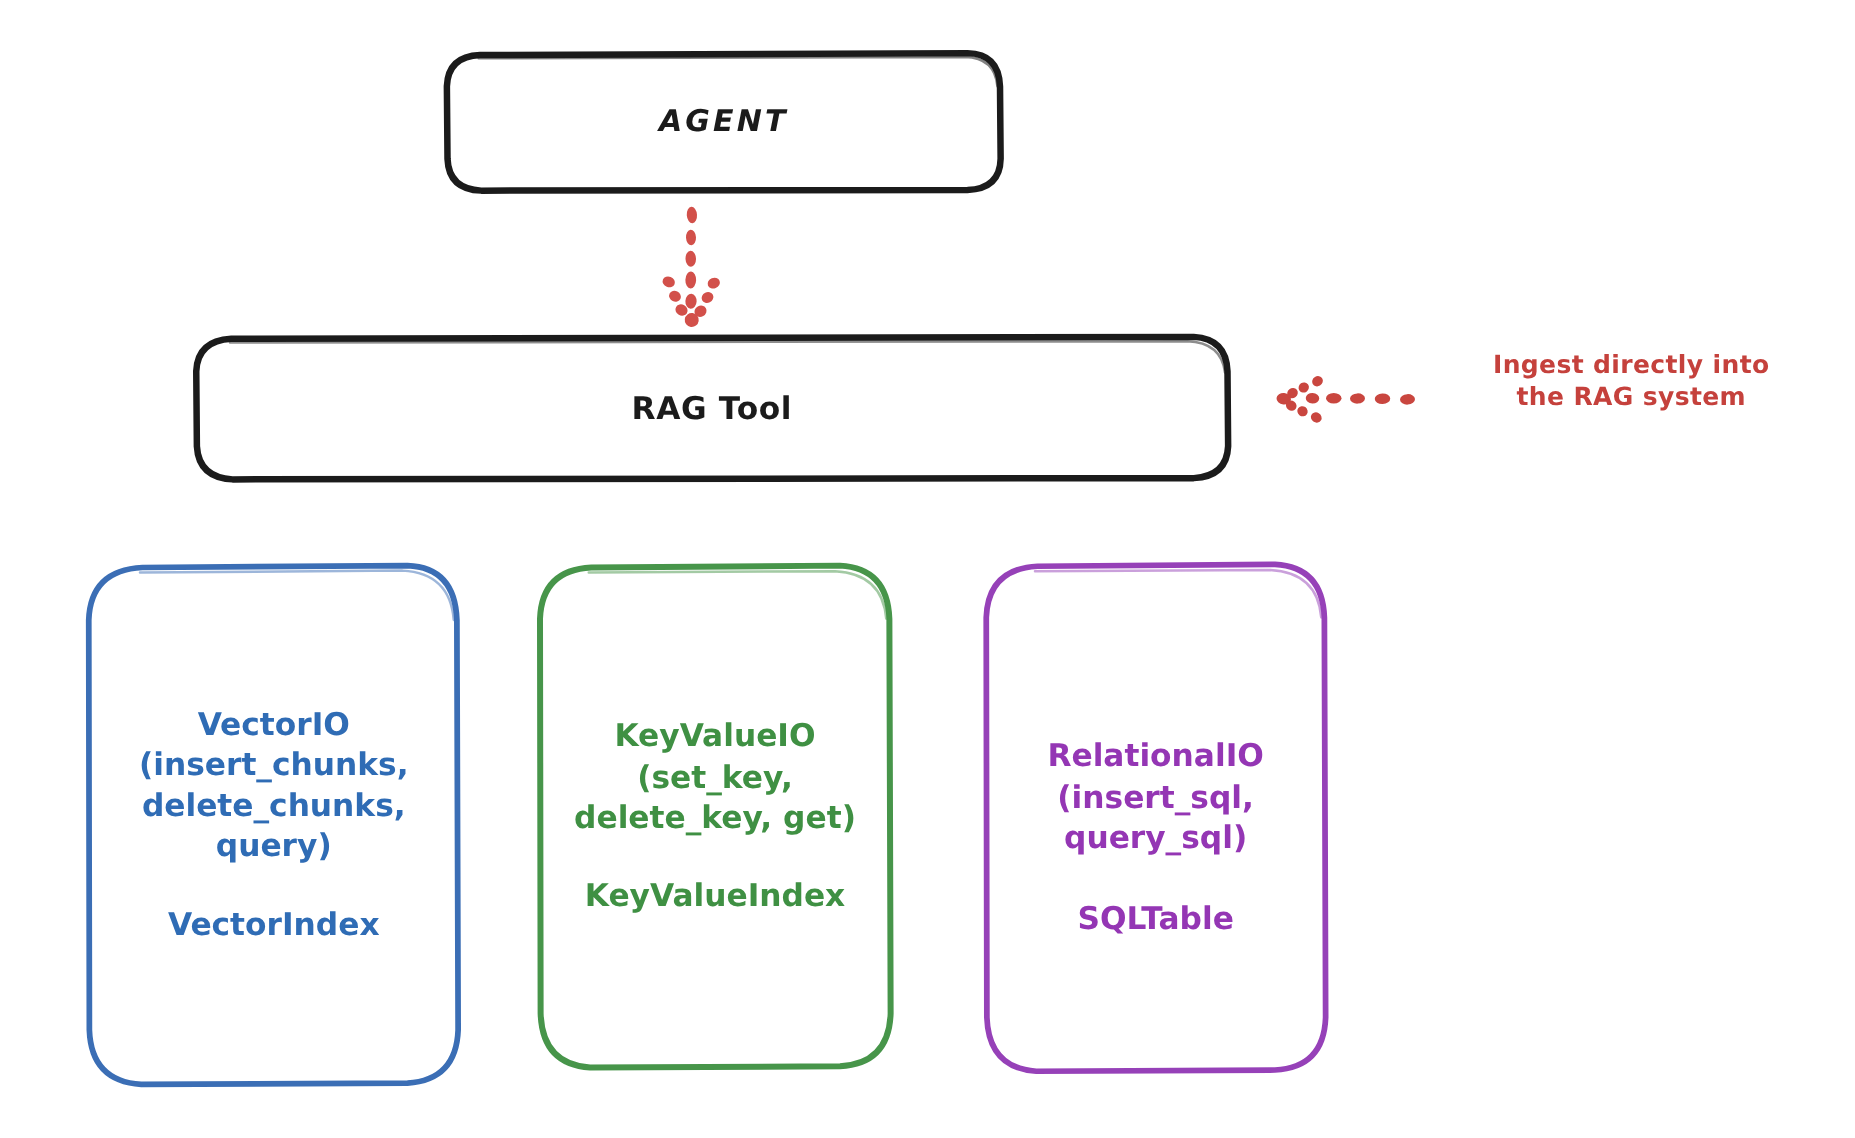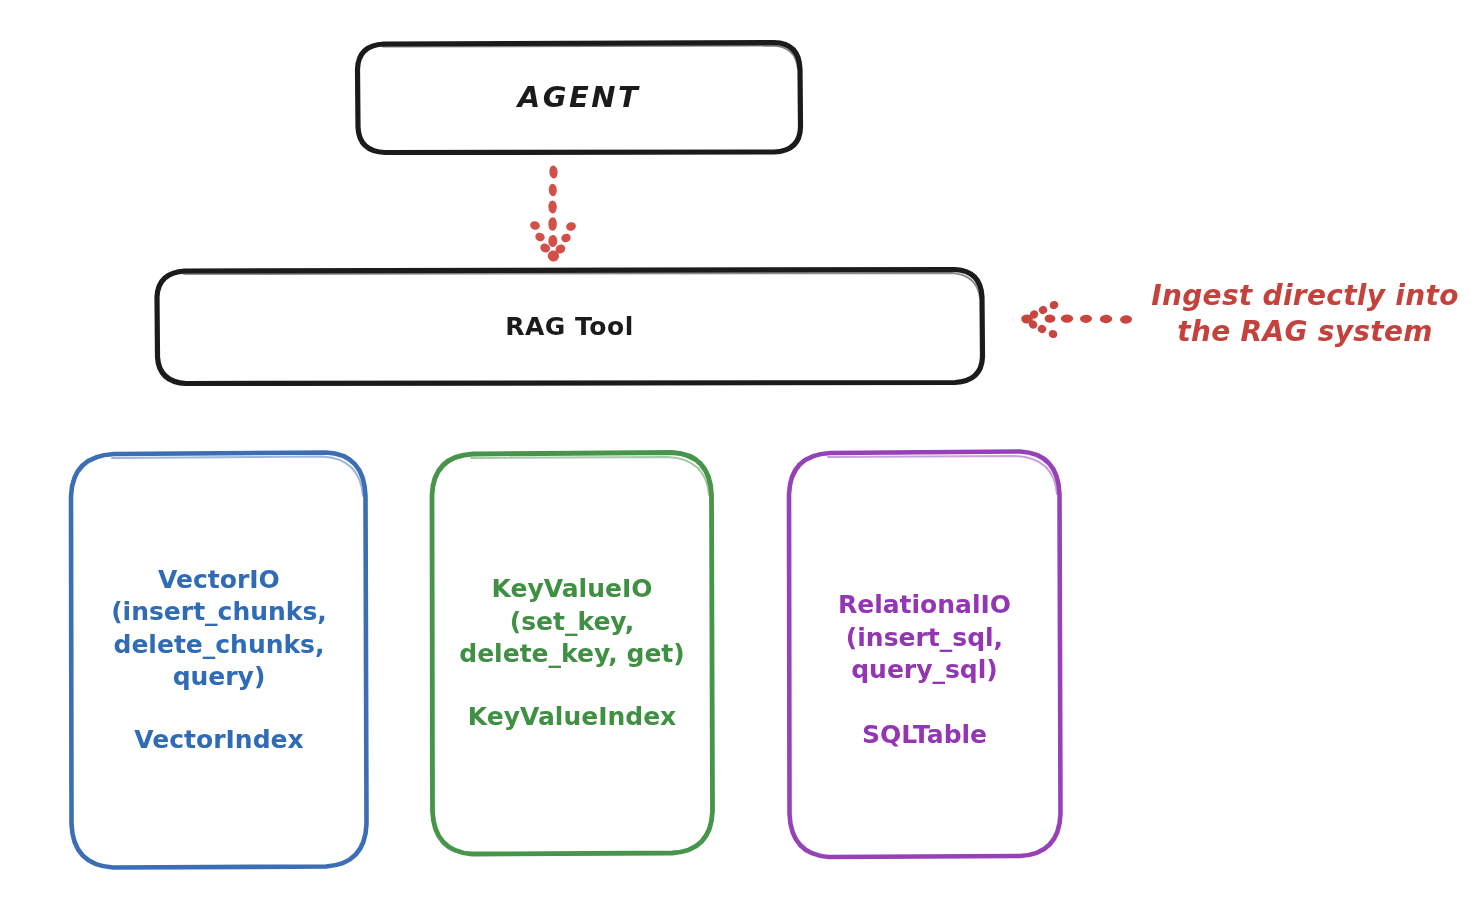--- a/index.html
+++ b/index.html
@@ -49,21 +49,21 @@
   #node-agent {
     left: 356px;
     top: 41px;
     width: 446px;
     height: 113px;
   }
   #node-agent .node-label-wrap {
     font-family: "DejaVu Sans", sans-serif;
     font-style: italic;
     font-weight: 700;
-    font-size: 29px;
+    font-size: 24px;
     letter-spacing: 2.5px;
     color: #1b1b1b;
   }
 
   
   #node-ragtool {
     left: 155px;
     top: 268px;
     width: 829px;
     height: 117px;
@@ -112,26 +112,25 @@
 
   
   #annotation-ingest {
     position: absolute;
     left: 1140px;
     top: 278px;
     width: 330px;
     color: #c5413c;
     font-family: "DejaVu Sans", sans-serif;
     font-weight: 700;
-    font-size: 28px;
+    font-size: 20px;
     line-height: 1.30;
     text-align: center;
     white-space: pre-line;
     letter-spacing: 0.3px;
-    font-style: italic;
   }
 
   
   #connectors {
     position: absolute;
     left: 0;
     top: 0;
     width: 1484px;
     height: 910px;
     overflow: visible;

